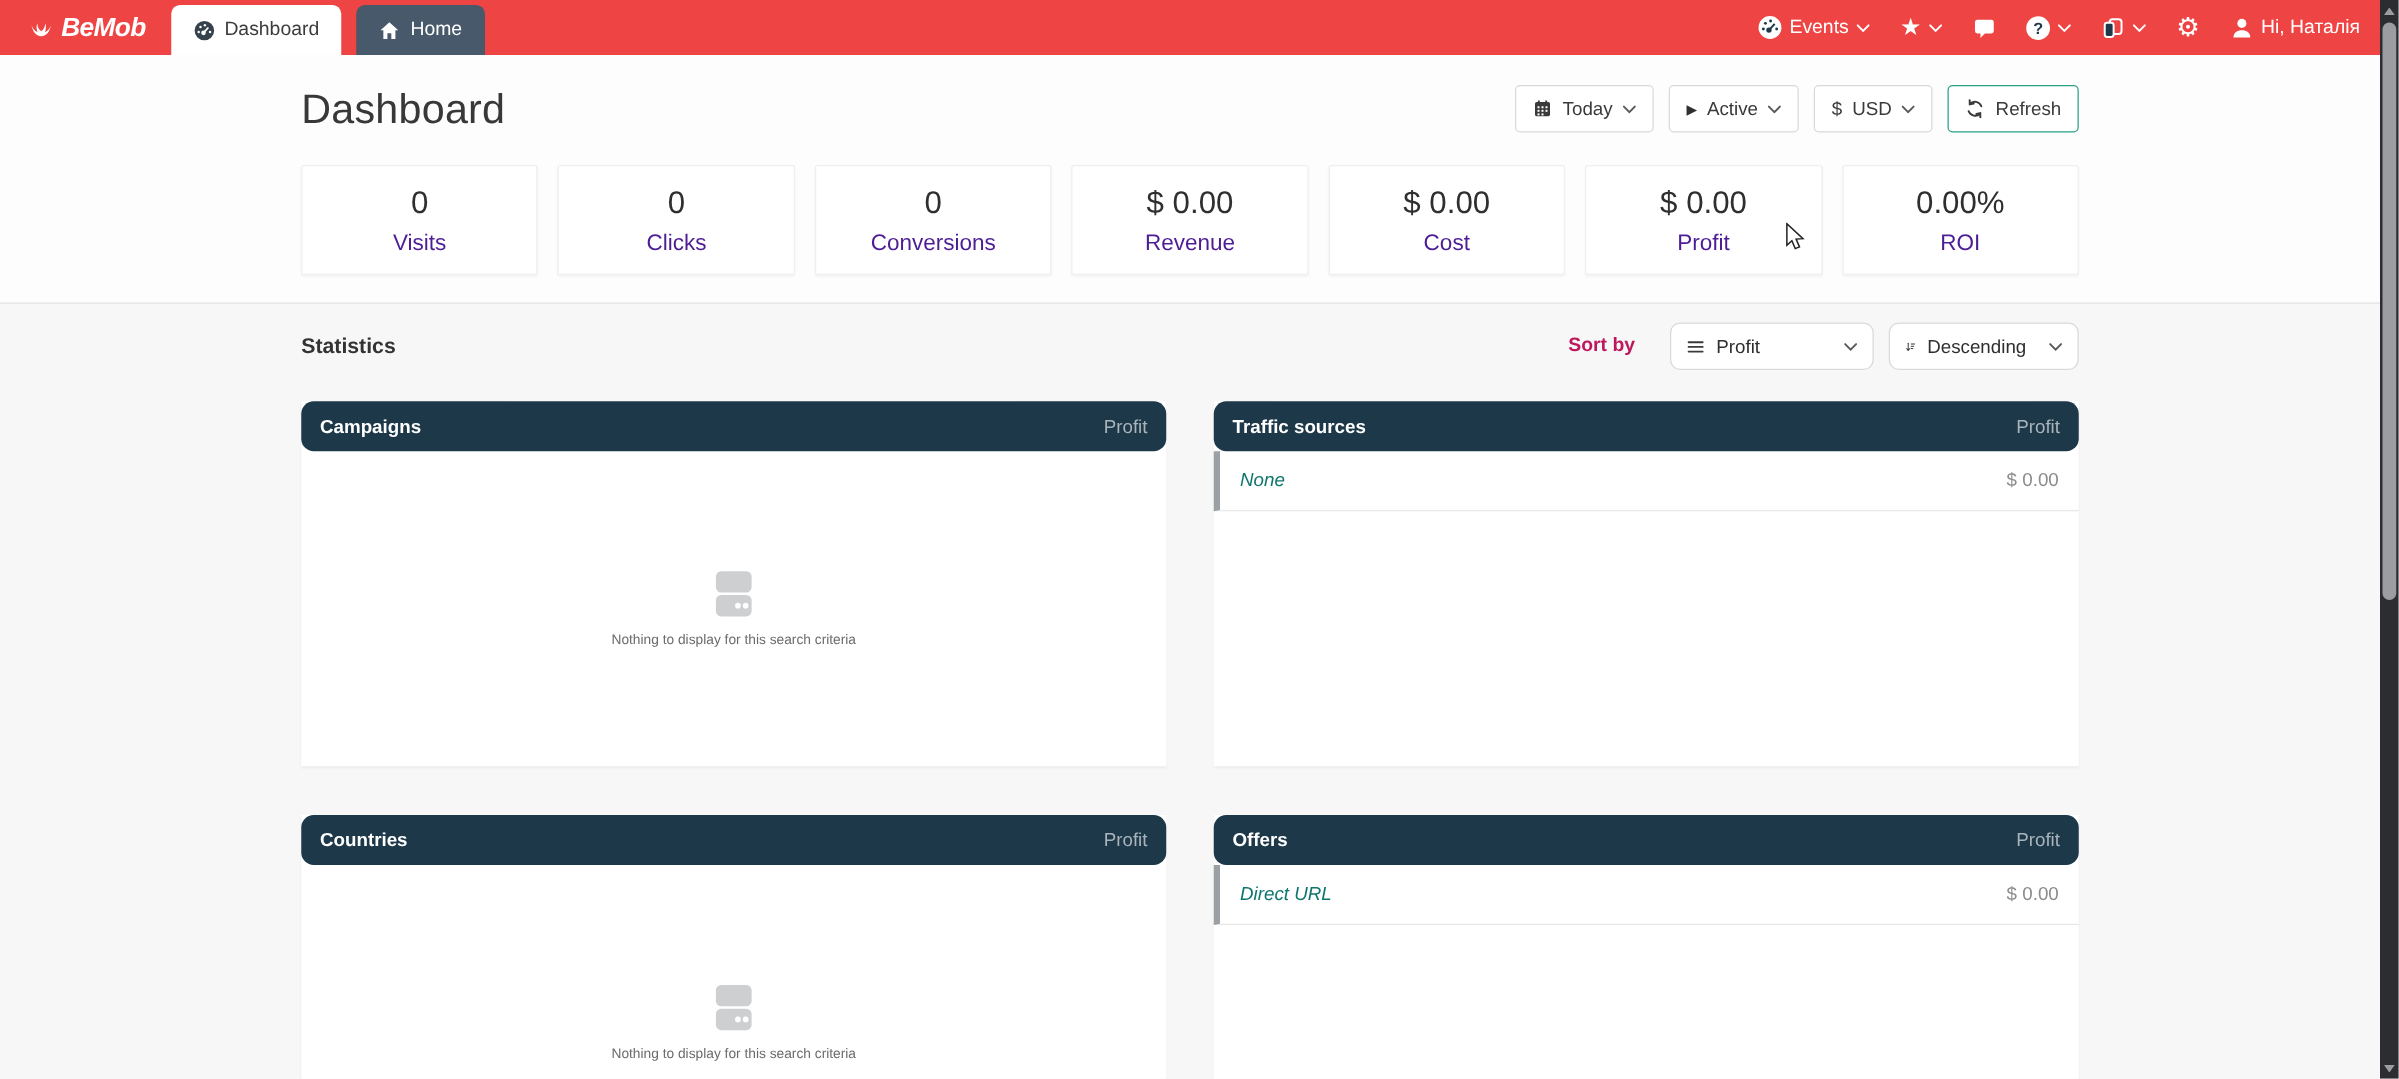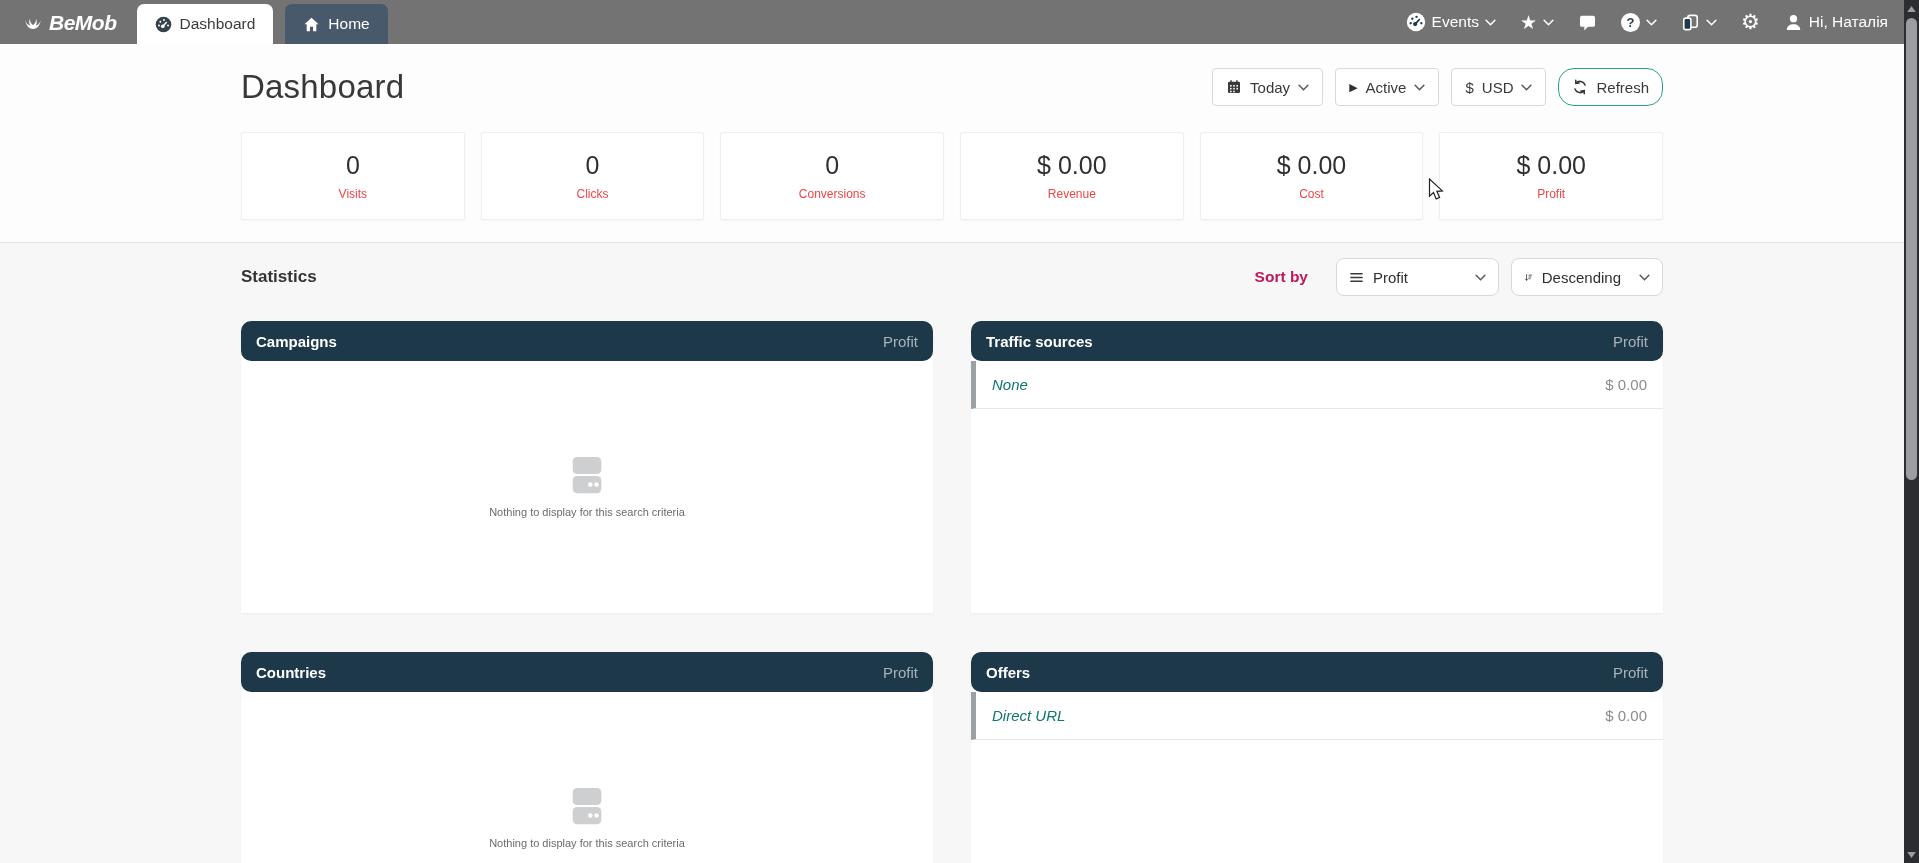--- a/index.html
+++ b/index.html
@@ -7,21 +7,21 @@
   body {
     font-family: "Liberation Sans", sans-serif;
     background:#f7f7f7;
     color:#3a3a3a;
     position:relative;
   }
   .app { width:1919px; height:863px; position:relative; overflow:hidden; }
 
   
   .navbar {
-    height:44px; width:1904px; background:#737373;
+    height:44px; width:1904px; background:#ef4444;
     display:flex; align-items:flex-end; position:relative; z-index:5;
   }
   .logo {
     display:flex; align-items:center; gap:5px; margin:0 0 9px 22px;
     color:#fff; font-size:21px; font-weight:bold; font-style:italic; letter-spacing:-0.5px;
   }
   .logo svg { width:22px; height:22px; display:block; }
   .tabs { display:flex; align-items:flex-end; margin-left:20px; gap:12px; height:44px; }
   .tab {
     height:40px; display:flex; align-items:center; gap:8px;
@@ -64,31 +64,31 @@
   .header-row { display:flex; align-items:center; justify-content:space-between; height:46px; }
   .page-title { font-size:33px; font-weight:400; color:#383838; letter-spacing:0.2px; }
   .toolbar { display:flex; gap:12px; }
   .btn {
     display:inline-flex; align-items:center; gap:8px; height:38px; padding:16px 13px;
     background:#fff; border:1px solid #d9d9d9; border-radius:4px;
     font-size:15px; color:#3a3a3a; cursor:default;
   }
   .btn svg.ico { width:16px; height:16px; display:block; }
   .btn .chev svg path { stroke:#5a5a5a; }
-  .btn.refresh { border:1px solid #2aa187; border-radius:16px; }
+  .btn.refresh { border:1px solid #2aa187; border-radius:4px; }
   .play-glyph { font-size:11px; line-height:1; color:#2f2f2f; font-family:"DejaVu Sans", sans-serif; }
 
   .cards { display:flex; gap:16px; margin-top:22px; }
   .card {
     flex:1; height:88px; background:#fff; border:1px solid #efefef;
     box-shadow:0 1px 2px rgba(0,0,0,0.04); border-radius:2px;
     display:flex; flex-direction:column; align-items:center; justify-content:center; gap:7px;
   }
   .card .val { font-size:25px; color:#2f2f2f; }
-  .card .lab { font-size:12px; color:#ef4444; }
+  .card .lab { font-size:18px; color:#4c1d95; }
 
   .stats-section { background:#f7f7f7; border-top:1px solid #e4e4e4; padding-top:14px; }
   .stats-head { display:flex; align-items:center; justify-content:space-between; height:40px; }
   .stats-title { font-size:17px; font-weight:bold; color:#333; }
   .sort-controls { display:flex; align-items:center; }
   .sort-label { font-size:15.5px; font-weight:bold; color:#be185d; margin-right:16px; }
   .dropdown {
     display:inline-flex; align-items:center; height:38px; background:#fff;
     border:1px solid #d9d9d9; border-radius:8px; padding:0 12px; gap:9px;
     font-size:15px; color:#2f2f2f; cursor:default; margin-left:12px;
@@ -299,20 +299,24 @@
           <div class="lab">Revenue</div>
         </div>
         <div class="card">
           <div class="val">$ 0.00</div>
           <div class="lab">Cost</div>
         </div>
         <div class="card">
           <div class="val">$ 0.00</div>
           <div class="lab">Profit</div>
         </div>
+        <div class="card">
+          <div class="val">0.00%</div>
+          <div class="lab">ROI</div>
+        </div>
       </div>
     </section>
 
     <section class="stats-section">
       <div class="content stats-head">
         <h2 class="stats-title">Statistics</h2>
         <div class="sort-controls">
           <span class="sort-label">Sort by</span>
           <button class="dropdown field">
             <svg class="ico" viewBox="0 0 24 24" stroke="#3a3a3a" stroke-width="2.4" stroke-linecap="round">

